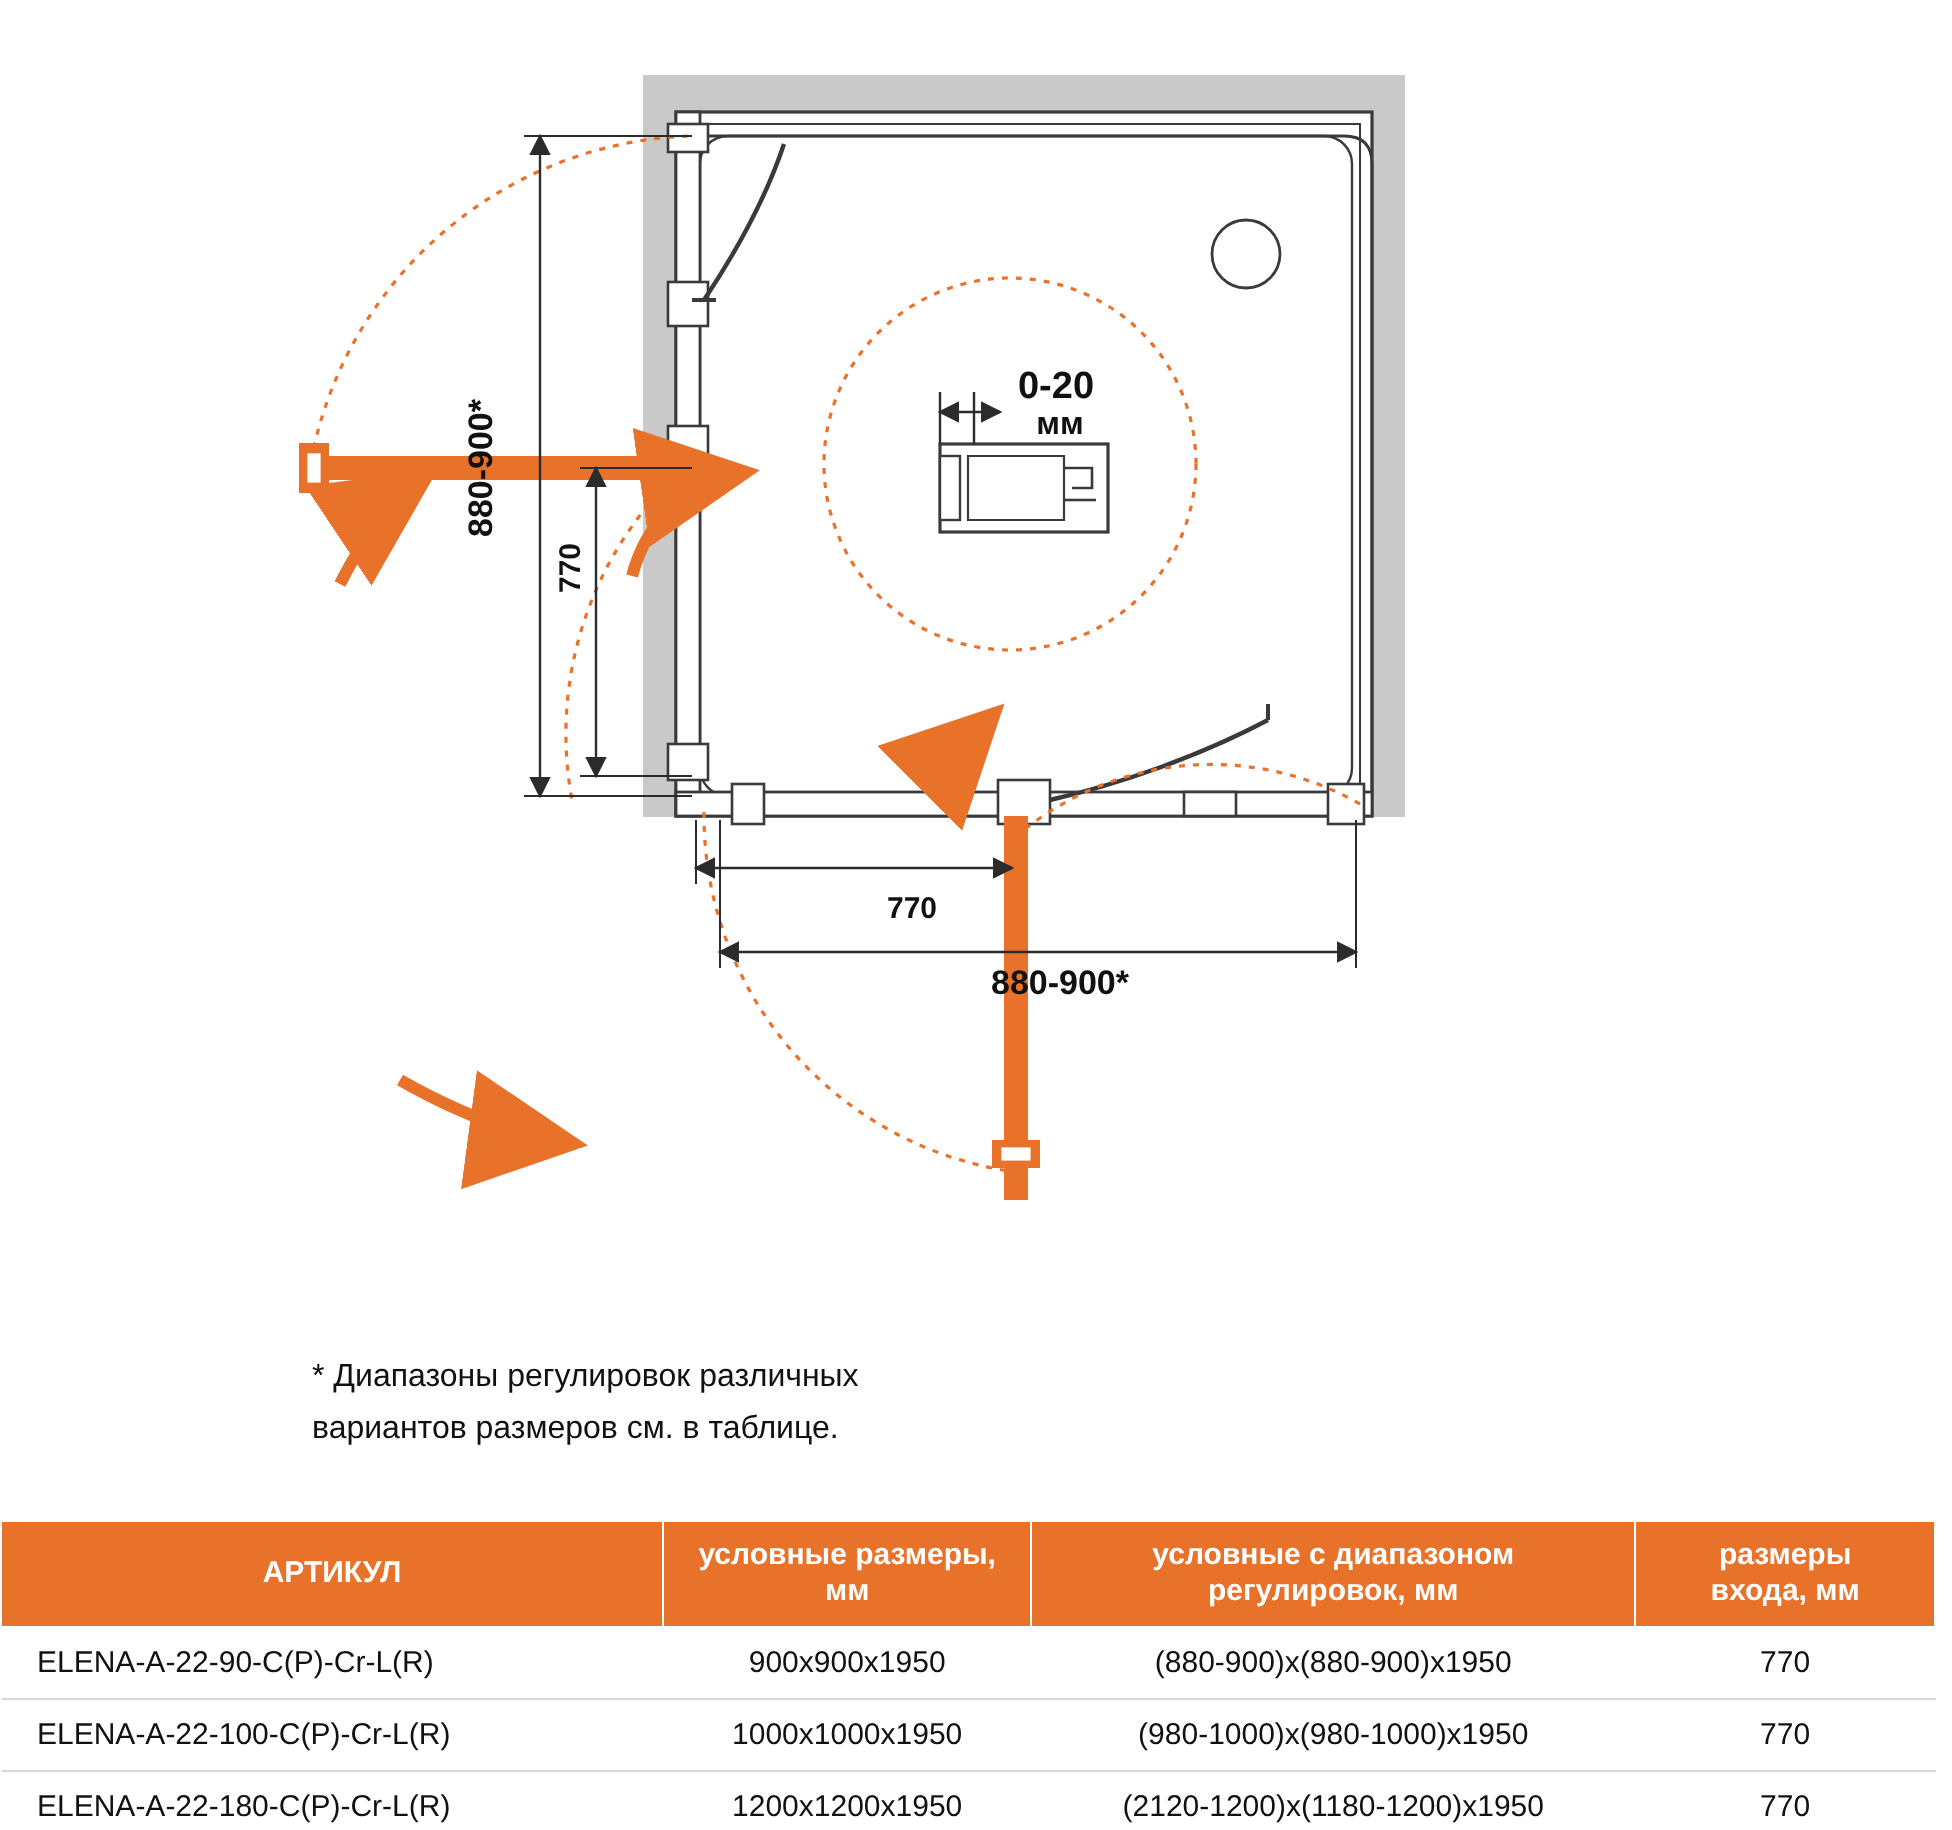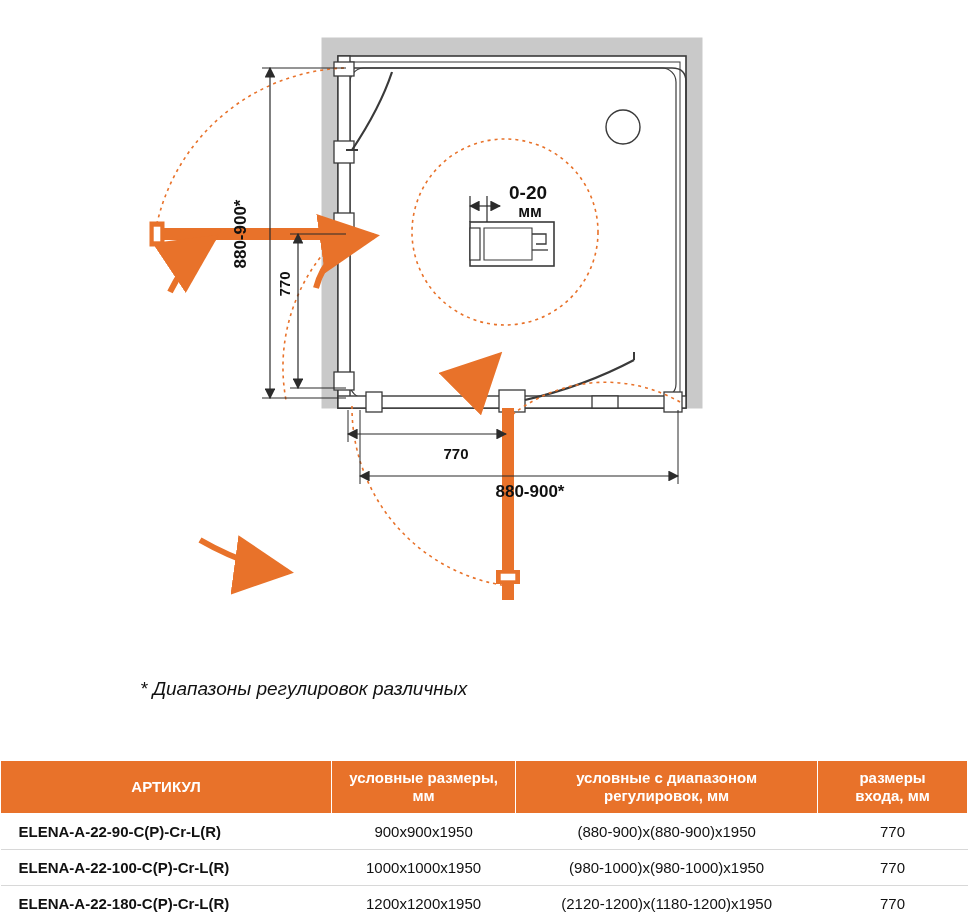--- a/index.html
+++ b/index.html
@@ -1,26 +1,26 @@
 <!DOCTYPE html>
 <html><head>
 <meta charset="utf-8">
 <style>
   html,body{margin:0;padding:0;background:#ffffff;}
   body{width:976px;height:915px;font-family:"Liberation Sans",sans-serif;color:#1a1a1a;position:relative;overflow:hidden;}
 
   .stage{position:absolute;left:0;top:0;width:976px;height:660px;}
   .stage svg{position:absolute;left:0;top:0;}
 
-  .note{position:absolute;left:140px;top:676px;width:640px;font-size:19px;line-height:26px;color:#111;font-style:italic;}
+  .note{position:absolute;left:156px;top:676px;width:640px;font-size:16px;line-height:26px;color:#111;}
 
   table.specs{position:absolute;left:0;top:760px;width:968px;border-collapse:collapse;font-size:15px;}
   table.specs th{background:#e8722a;color:#ffffff;font-weight:bold;text-align:center;padding:8px 6px;line-height:18px;border:1px solid #ffffff;}
   table.specs td{border-top:1px solid #d8d8d8;border-bottom:1px solid #d8d8d8;padding:9px 6px;color:#111;}
-  table.specs td.code{text-align:left;padding-left:18px;font-weight:bold;}
+  table.specs td.code{text-align:left;padding-left:18px;}
   table.specs td.c{text-align:center;}
   .col1{width:335px;}
   .col2{width:185px;}
   .col3{width:305px;}
   .col4{width:151px;}
 </style>
 </head>
 <body>
 
 <div class="stage">
@@ -112,20 +112,21 @@
     <text x="290" y="284" transform="rotate(-90 290 284)" text-anchor="middle" font-family="Liberation Sans, sans-serif" font-size="15" font-weight="bold" fill="#111">770</text>
     <text x="456" y="459" text-anchor="middle" font-family="Liberation Sans, sans-serif" font-size="15" font-weight="bold" fill="#111">770</text>
     <text x="530" y="497" text-anchor="middle" font-family="Liberation Sans, sans-serif" font-size="17" font-weight="bold" fill="#111">880-900*</text>
     <text x="528" y="199" text-anchor="middle" font-family="Liberation Sans, sans-serif" font-size="19" font-weight="bold" fill="#111">0-20</text>
     <text x="530" y="217" text-anchor="middle" font-family="Liberation Sans, sans-serif" font-size="16" font-weight="bold" fill="#111">мм</text>
   </svg>
 </div>
 
 <div class="note">
   <div>* Диапазоны регулировок различных</div>
+  <div>вариантов размеров см. в таблице.</div>
 </div>
 
 <table class="specs">
   <colgroup>
     <col class="col1">
       <col class="col2">
       <col class="col3">
       <col class="col4">
   </colgroup>
   <thead>

